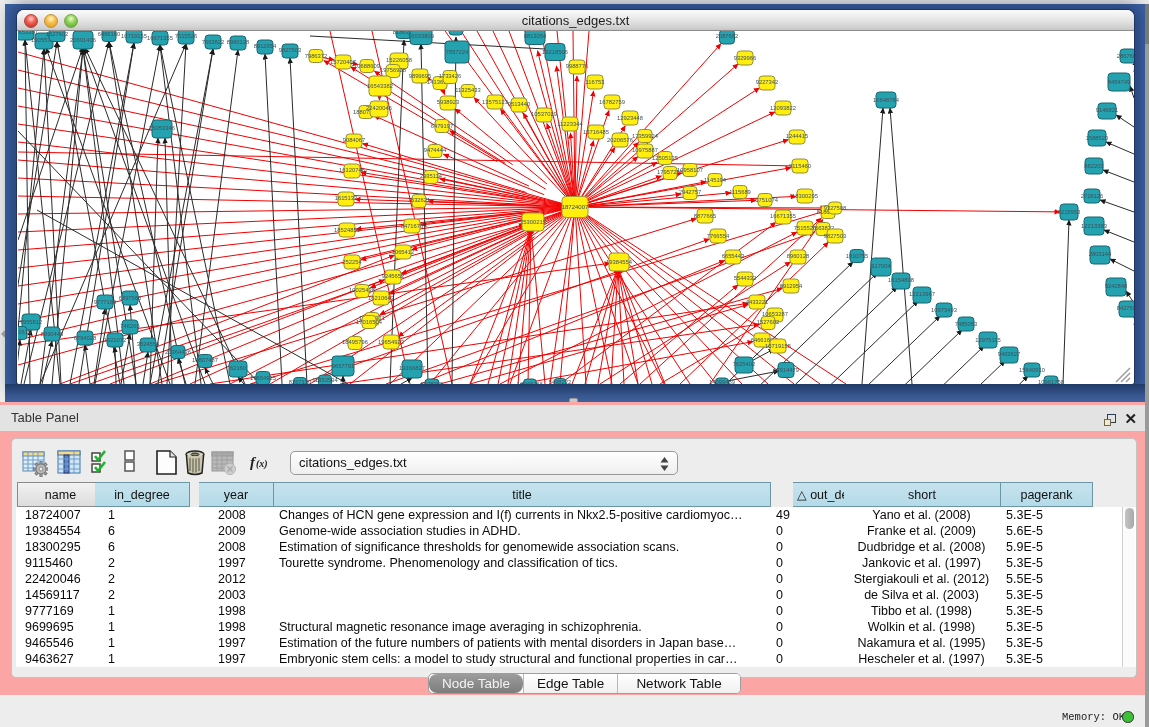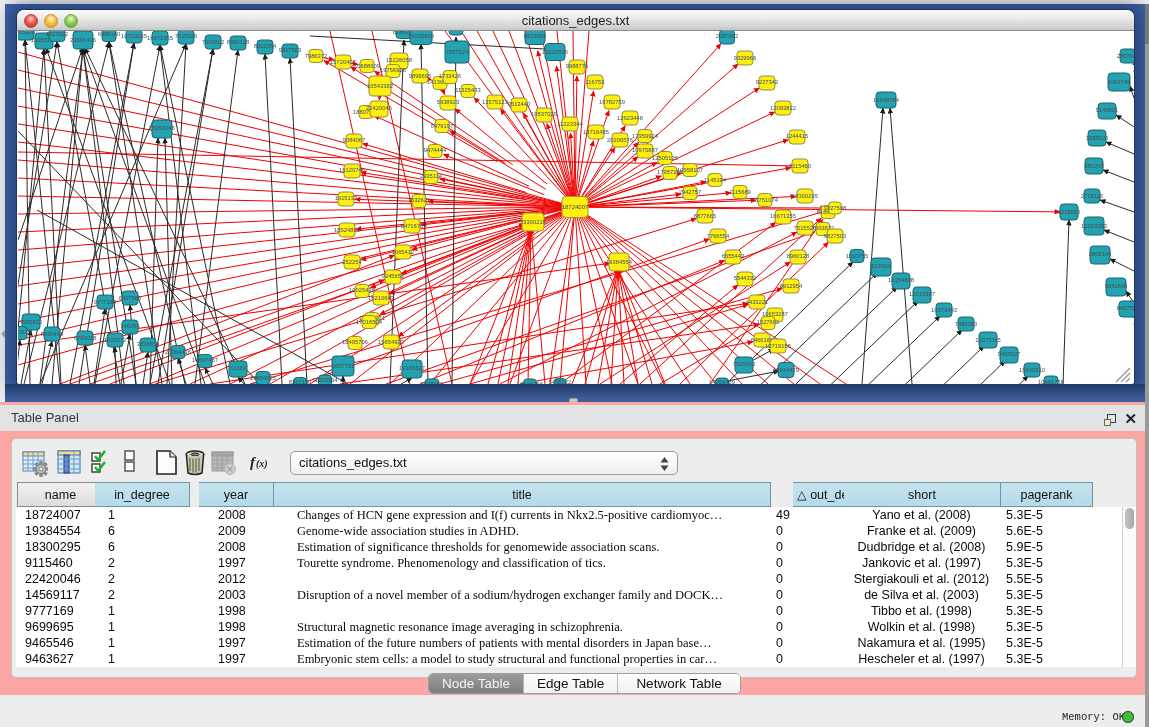--- a/index.html
+++ b/index.html
@@ -24,31 +24,31 @@
 #thead { position:absolute; left:0; top:43px; width:1124px; height:25px; }
 .th { position:absolute; top:0; height:25px; font-size:12.5px; color:#111; text-align:center; line-height:24px; background:linear-gradient(#c6e3ee,#b4dae8); border:1px solid #6d96a5; border-left:none; }
 #th1 { left:5px; width:87px; background:linear-gradient(#f2f2f2,#dcdcdc); border:1px solid #8a8a8a; }
 .tbl { position:absolute; left:4px; width:1120px; background:#fff; }
 #tbody { top:68px; height:160px; overflow:hidden; }
 .tr { position:relative; height:16.05px; width:100%; }
 .tr div { position:absolute; top:0; height:16px; font-size:12.5px; color:#0a0a0a; white-space:nowrap; overflow:hidden; line-height:16px; }
 .c1 { left:9px; width:80px; }
 .c2 { left:92px; width:90px; }
 .c3 { left:202px; width:70px; }
-.c4 { left:278px; width:496px; padding-left:3px;font-family:Liberation Serif, serif; }
+.c4 { left:260px; width:496px; padding-left:3px; }
 .c5 { left:759px; width:68px; padding-left:1px; }
 .c6 { left:827px; width:157px; text-align:center; }
 .c7 { left:989px; width:92px; padding-left:1px; }
 #vscroll { position:absolute; left:1110px; top:68px; width:13px; height:160px; background:#fbfbfb; border-left:1px solid #d0d0d0; }
 #vthumb { position:absolute; left:2px; top:1px; width:9px; height:21px; background:linear-gradient(90deg,#c4c4c4,#a8a8a8); border-radius:4.5px; }
 #segs { position:absolute; left:428px; top:271px; height:21px; display:flex; border:1px solid #9d9d9d; border-radius:5px; overflow:hidden; background:#fff; }
 .seg { font-size:13.5px; line-height:19px; padding:0 13px; color:#111; background:linear-gradient(#ffffff,#f0f0f0); border-left:1px solid #b9b9b9; }
 .seg.first { border-left:none; }
 .seg:last-child { padding:0 18px; }
-.seg.sel { background:linear-gradient(#9c9c9c,#7d7d7d); color:#f4f4f4; }
+.seg.sel { background:linear-gradient(#9c9c9c,#7d7d7d); color:#f4f4f4;border-radius:8px; }
 #mem { position:absolute; left:1062px; top:309px; font-size:10.5px; color:#222;font-family:Liberation Mono, monospace; }
 #memdot { position:absolute; left:1122px; top:309px; width:11.5px; height:11.5px; border-radius:50%; background:#3bc136; border:1.5px solid #333; }
 #floaticon { position:absolute; right:33px; top:9px; width:12px; height:12px; }
 #xicon { position:absolute; right:12px; top:5px; font-size:15px; font-weight:bold; color:#222; }
 .ticon { position:absolute; top:11px; }
 </style></head>
 <body>
 <div id="graphzone">
   <div id="bluebg"></div>
   <div id="graybarR"></div>
@@ -715,21 +715,20 @@
           <div class="c2">2</div>
           <div class="c3">2012</div>
           <div class="c5">0</div>
           <div class="c6">Stergiakouli et al. (2012)</div>
           <div class="c7">5.5E-5</div>
         </div>
         <div class="tr">
           <div class="c1">14569117</div>
           <div class="c2">2</div>
           <div class="c3">2003</div>
-          <div class="c4">Disruption of a novel member of a sodium/hydrogen exchanger family and DOCK…</div>
           <div class="c5">0</div>
           <div class="c6">de Silva et al. (2003)</div>
           <div class="c7">5.3E-5</div>
         </div>
         <div class="tr">
           <div class="c1">9777169</div>
           <div class="c2">1</div>
           <div class="c3">1998</div>
           <div class="c5">0</div>
           <div class="c6">Tibbo et al. (1998)</div>

